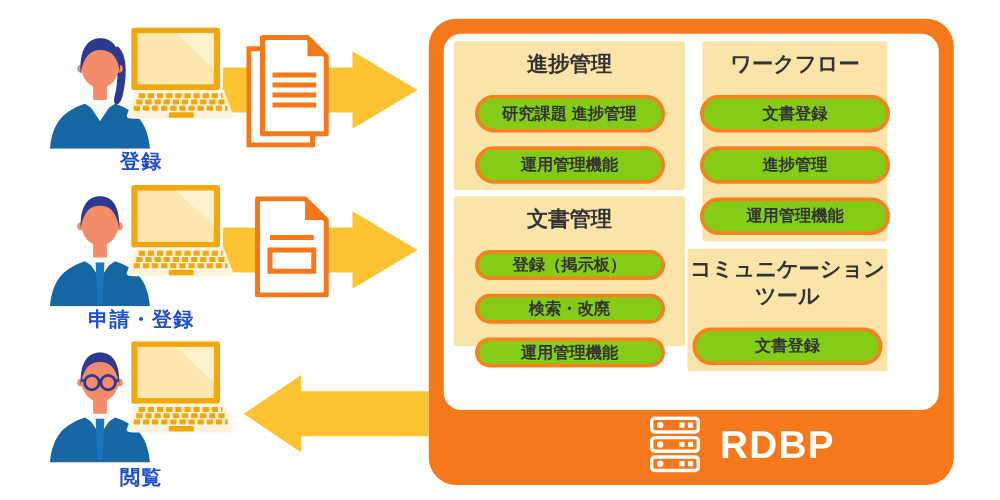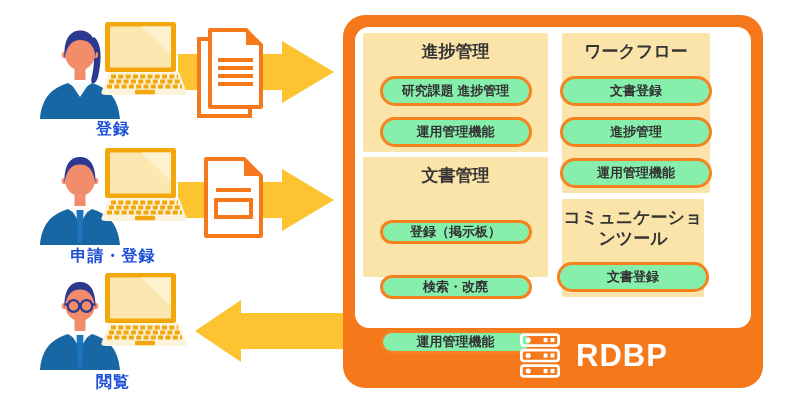--- a/index.html
+++ b/index.html
@@ -29,29 +29,29 @@
   .panel{
     position:absolute;background:#FBE4A9;border-radius:2px;
     display:flex;flex-direction:column;align-items:center;z-index:2;
     box-sizing:border-box;padding-top:7px;
   }
   .panel-title{
     font-size:17px;font-weight:bold;color:#333;text-align:center;
     line-height:1.22;margin:2px 0 2px;max-width:162px;
   }
   .pill{
-    width:152px;height:30px;background:#86efac;border:3px solid #F5821F;border-radius:17px;
+    width:152px;height:30px;background:#84cc16;border:3px solid #F5821F;border-radius:17px;
     display:flex;align-items:center;justify-content:center;
     font-size:13px;font-weight:bold;color:#333;margin-top:11px;box-sizing:border-box;
     white-space:nowrap;
   }
   #panel-shinchoku{left:363px;top:33px;width:185px;height:119px;}
-  #panel-bunsho{left:363px;top:157px;width:185px;height:120px;gap:20px;}
+  #panel-bunsho{left:363px;top:157px;width:185px;height:120px;}
   #panel-workflow{left:562px;top:33px;width:148px;height:160px;}
-  #panel-comm{left:562px;top:199px;width:142px;height:98px;}
+  #panel-comm{left:550px;top:199px;width:160px;height:98px;font-family:Liberation Mono, monospace;}
   .platform-footer{
     position:absolute;left:343px;top:328px;width:420px;height:56px;
     display:flex;align-items:center;justify-content:center;gap:16px;z-index:2;padding-left:41px;
   }
   .platform-name{
     font-size:31px;font-weight:bold;color:#fff;letter-spacing:1px;
   }
 </style>
 </head>
 <body>

